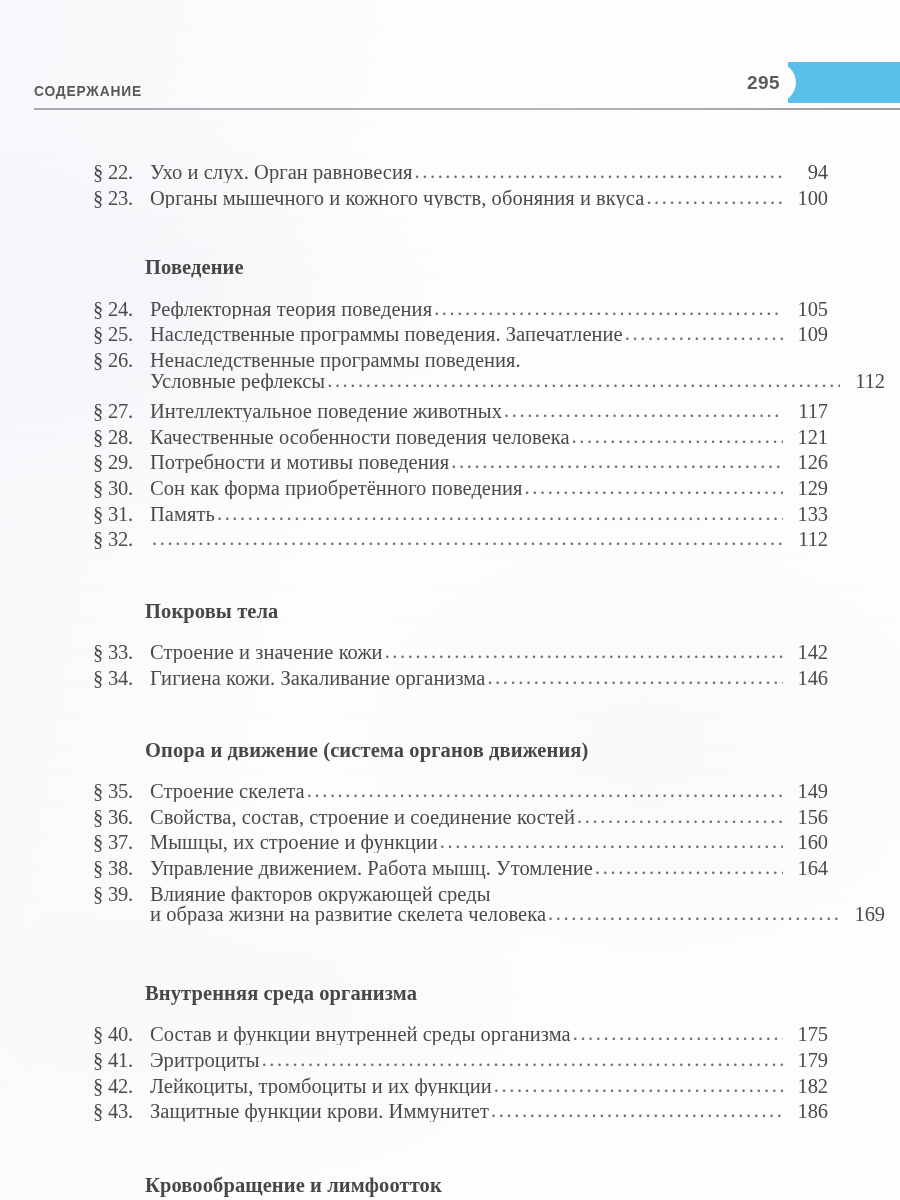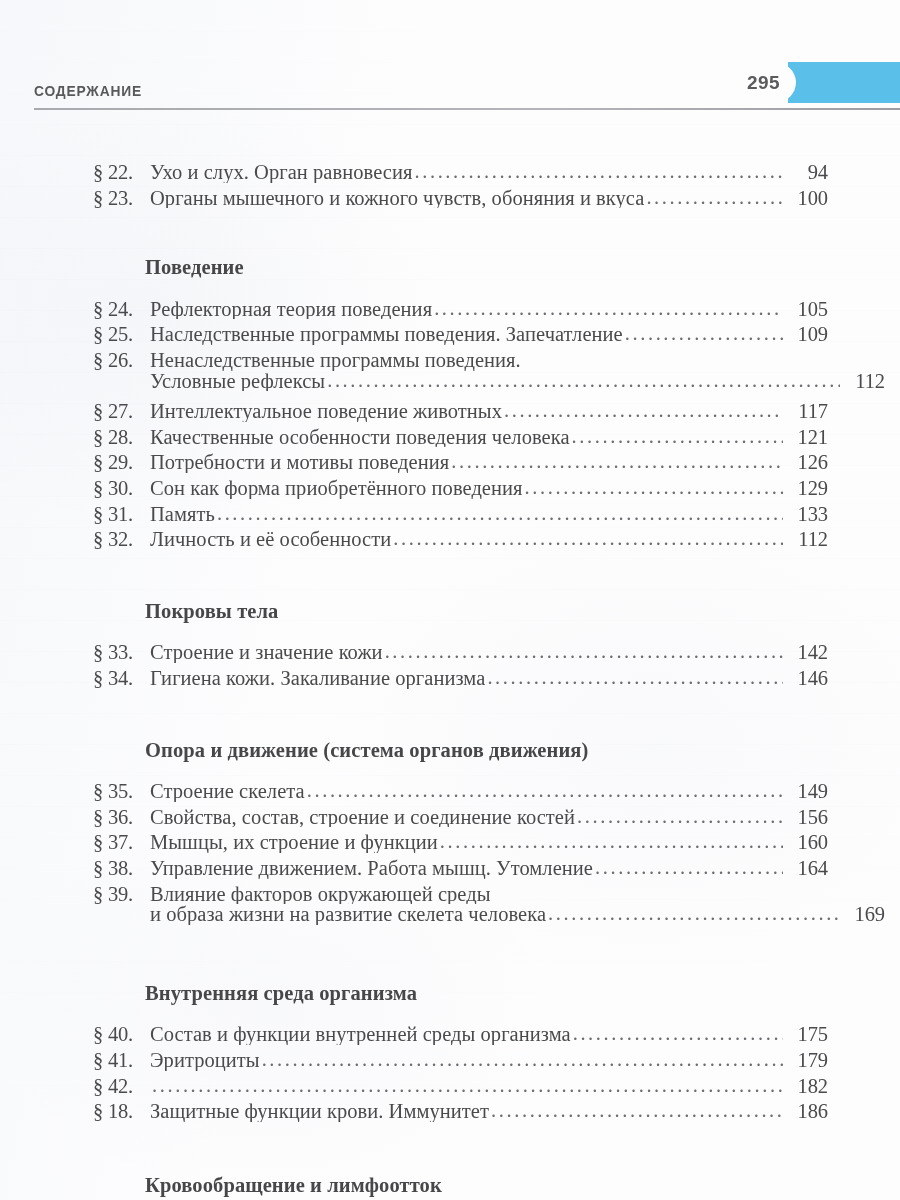--- a/index.html
+++ b/index.html
@@ -288,21 +288,20 @@
         <div class="entry-line">
           <span class="entry-num">§ 31.</span>
           <span class="entry-title">Память</span>
           <span class="leader">............................................................................................................................................................................................................................</span>
           <span class="entry-page">133</span>
         </div>
       </div>
       <div class="entry" style="position: absolute; top: 411.2px; left: 0px; width: 900px;">
         <div class="entry-line">
           <span class="entry-num">§ 32.</span>
-          <span class="entry-title">Личность и её особенности</span>
           <span class="leader">............................................................................................................................................................................................................................</span>
           <span class="entry-page">112</span>
         </div>
       </div>
       <div class="section-heading" style="position: absolute; top: 482.8px; left: 0px; width: 900px;"><span>Покровы тела</span></div>
       <div class="entry" style="position: absolute; top: 524.4px; left: 0px; width: 900px;">
         <div class="entry-line">
           <span class="entry-num">§ 33.</span>
           <span class="entry-title">Строение и значение кожи</span>
           <span class="leader">............................................................................................................................................................................................................................</span>
@@ -374,27 +373,28 @@
         <div class="entry-line">
           <span class="entry-num">§ 41.</span>
           <span class="entry-title">Эритроциты</span>
           <span class="leader">............................................................................................................................................................................................................................</span>
           <span class="entry-page">179</span>
         </div>
       </div>
       <div class="entry" style="position: absolute; top: 957.6px; left: 0px; width: 900px;">
         <div class="entry-line">
           <span class="entry-num">§ 42.</span>
+          <span class="entry-title">Лейкоциты, тромбоциты и их функции</span>
           <span class="leader">............................................................................................................................................................................................................................</span>
           <span class="entry-page">182</span>
         </div>
       </div>
       <div class="entry" style="position: absolute; top: 983.2px; left: 0px; width: 900px;">
         <div class="entry-line">
-          <span class="entry-num">§ 18.</span>
+          <span class="entry-num">§ 43.</span>
           <span class="entry-title">Защитные функции крови. Иммунитет</span>
           <span class="leader">............................................................................................................................................................................................................................</span>
           <span class="entry-page">186</span>
         </div>
       </div>
       <div class="section-heading" style="position: absolute; top: 1056.8px; left: 0px; width: 900px;"><span>Кровообращение и лимфоотток</span></div>
     </div>
 
 </div>
 

